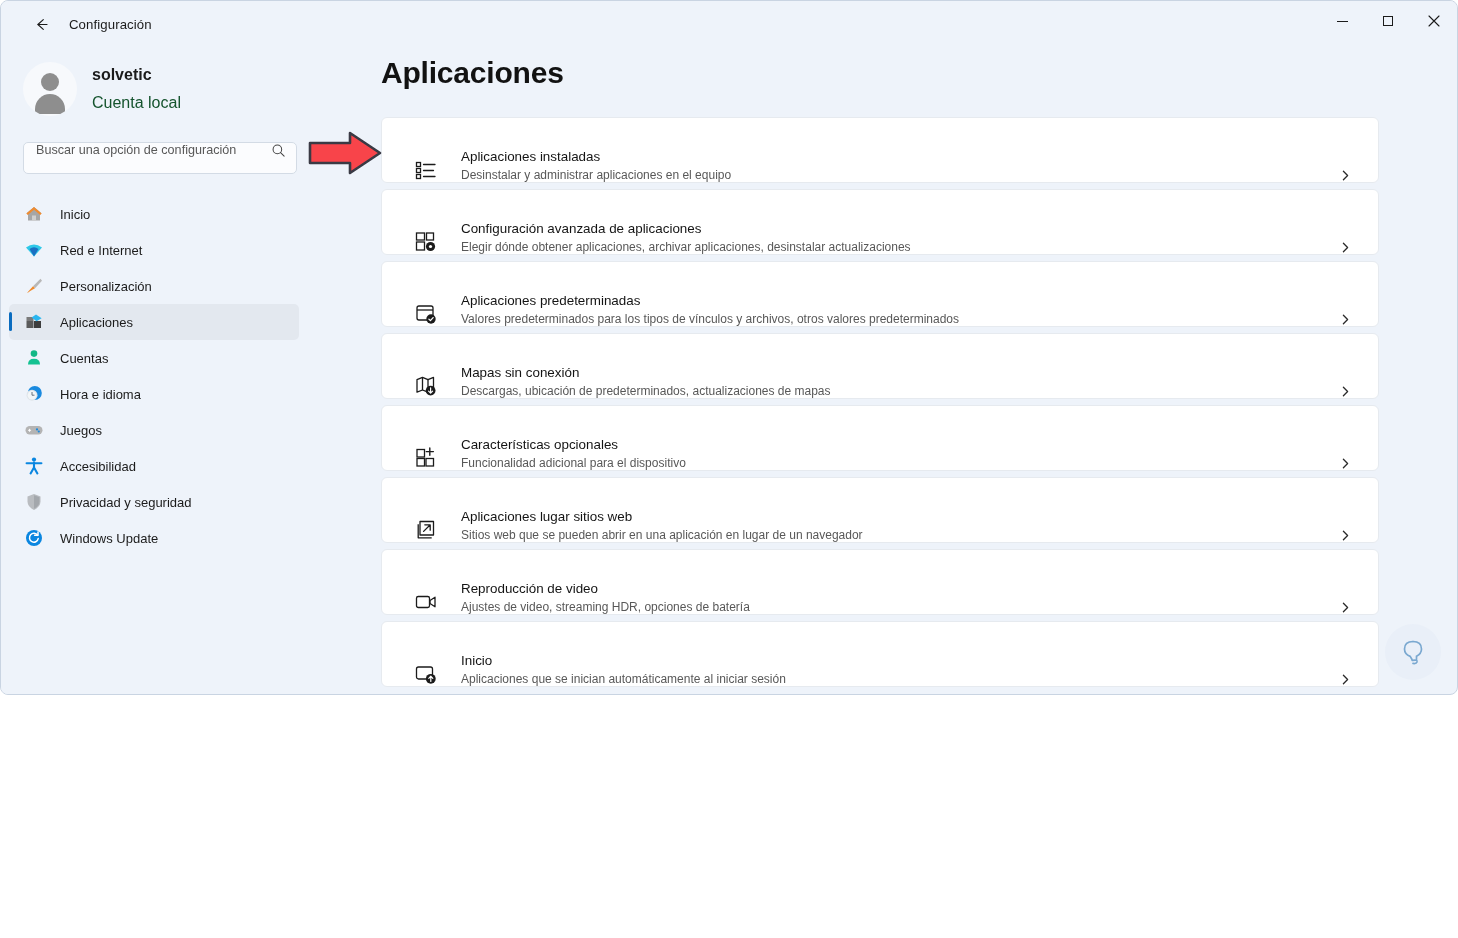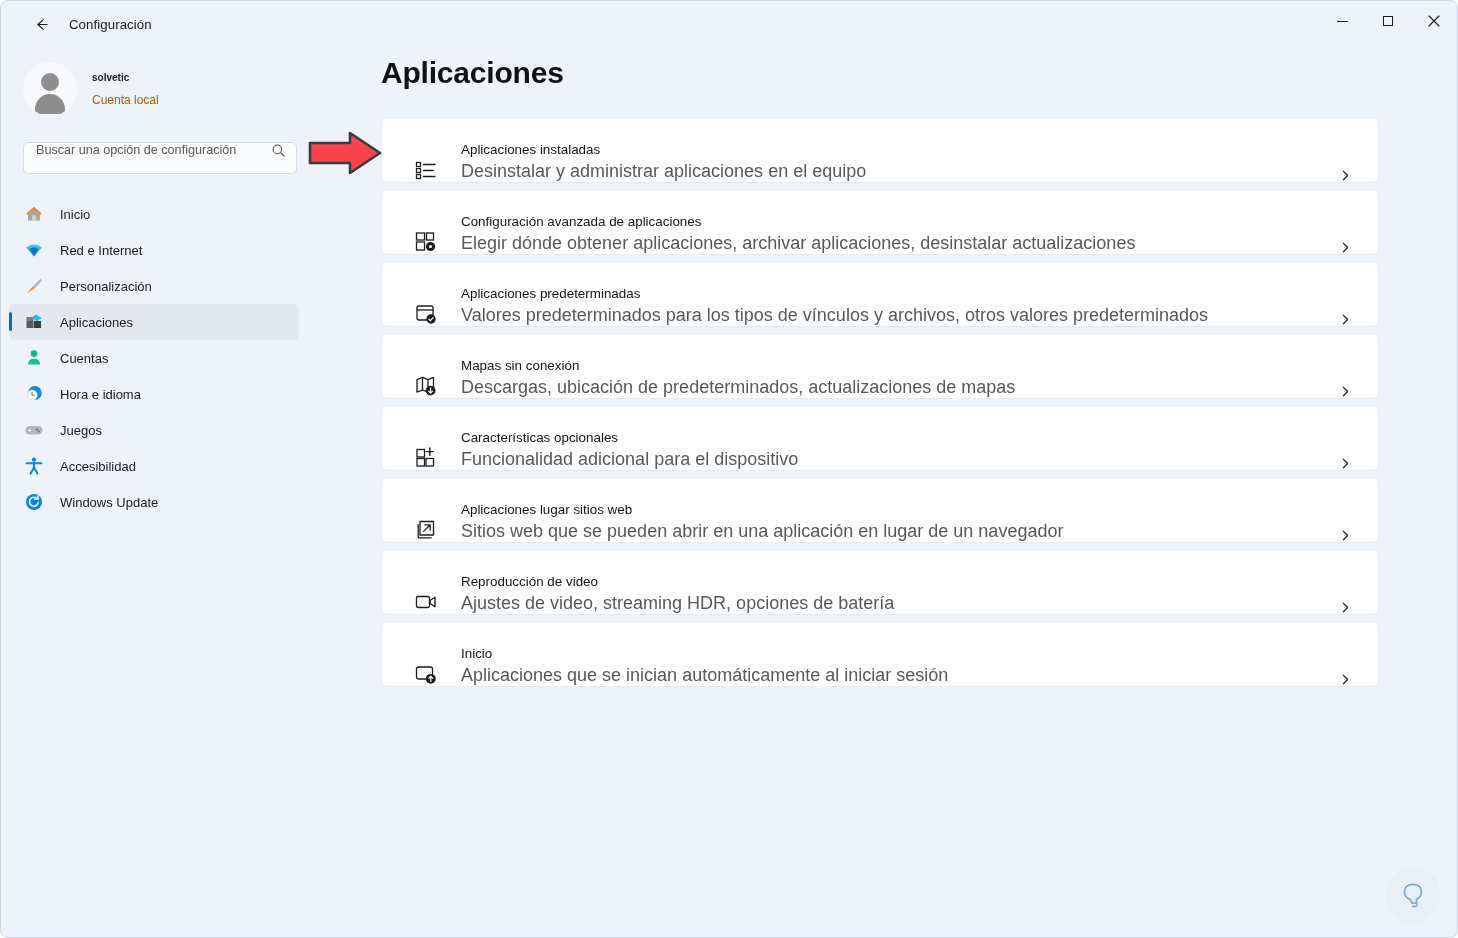--- a/index.html
+++ b/index.html
@@ -4,21 +4,21 @@
 <style>
   * { box-sizing: border-box; margin: 0; padding: 0; }
   html, body {
     width: 1458px; height: 938px;
     font-family: "Liberation Sans", sans-serif;
     background: #ffffff;
     overflow: hidden;
   }
   #app {
     position: relative;
-    width: 1458px; height: 938px;
+    width: 1458px; height: 695px;
     background: #eef3fa;
     border: 1px solid #c9d4e2;
     border-radius: 8px;
     overflow: hidden;
   }
 
   
   .titlebar {
     position: absolute; top: 0; left: 0;
     width: 100%; height: 47px;
@@ -78,22 +78,22 @@
     background: #8e8e8e;
   }
   .avatar .body {
     position: absolute; left: 50%; top: 32px;
     transform: translateX(-50%);
     width: 30px; height: 20px;
     border-radius: 15px 15px 0 0;
     background: #8e8e8e;
   }
   .profile-text { margin-left: 15px; }
-  .profile-name { font-size: 10px; font-weight: bold; color: #1b1b1b; }
-  .profile-sub { font-size: 12px; color: #a16207; margin-top: 10px; }
+  .profile-name { font-size: 16px; font-weight: bold; color: #1b1b1b; }
+  .profile-sub { font-size: 16px; color: #14532d; margin-top: 10px; }
 
   .searchbox {
     margin: 26px 0 0 22px;
     width: 274px; height: 32px;
     background: #fbfcfe;
     border: 1px solid #d3dbe5;
     border-radius: 5px;
     display: flex; align-items: flex-start;
     padding: 0 10px 0 12px;
     cursor: text;
@@ -148,21 +148,21 @@
     padding: 0 18px 0 18px;
     cursor: pointer;
   }
   .card-icon {
     width: 34px; flex: none;
     display: flex; align-items: center; justify-content: center;
     margin-left: 9px; margin-right: 18px;
   }
   .card-text { flex: 1; min-width: 0; }
   .card-title { font-size: 13.4px; color: #141414; }
-  .card-sub { font-size: 18px; color: #585858; margin-top: 4px; }
+  .card-sub { font-size: 12px; color: #585858; margin-top: 4px; }
   .chevron {
     flex: none; width: 30px;
     display: flex; align-items: center; justify-content: center;
     color: #2b2b2b;
   }
 
   
   .red-arrow {
     position: absolute; left: 305px; top: 128px;
     width: 78px; height: 48px;
@@ -314,20 +314,29 @@
         <span class="navicon">
           <svg width="20" height="20" viewBox="0 0 20 20">
             <circle cx="10" cy="3.6" r="2.1" fill="#0a86e0"></circle>
             <path d="M2.6 7.2 H17.4" stroke="#0a86e0" stroke-width="2.1" stroke-linecap="round"></path>
             <path d="M10 6.6 V11.4 L6.6 17.4 M10 11.4 L13.4 17.4" stroke="#0a86e0" stroke-width="2.1" fill="none" stroke-linecap="round" stroke-linejoin="round"></path>
           </svg>
         </span>
         <span class="navlabel">Accesibilidad</span>
       </div>
 
+      <div class="navitem">
+        <span class="navicon">
+          <svg width="20" height="20" viewBox="0 0 20 20">
+            <path d="M10 2 L16.5 4.6 V9.6 Q16.5 14.8 10 18 Q3.5 14.8 3.5 9.6 V4.6 Z" fill="#b9bcc0"></path>
+            <path d="M10 3.2 L15.4 5.3 V9.6 Q15.4 14 10 16.8 Z" fill="#a3a7ac"></path>
+          </svg>
+        </span>
+        <span class="navlabel">Privacidad y seguridad</span>
+      </div>
 
       <div class="navitem">
         <span class="navicon">
           <svg width="20" height="20" viewBox="0 0 20 20">
             <circle cx="10" cy="10" r="8" fill="#0a86e0"></circle>
             <path d="M13.6 7.4 A4.4 4.4 0 1 0 14.2 10.6" stroke="#ffffff" stroke-width="1.5" fill="none" stroke-linecap="round"></path>
             <path d="M10.6 7.2 H14 V3.9" stroke="#ffffff" stroke-width="1.5" fill="none" stroke-linecap="round" stroke-linejoin="round"></path>
           </svg>
         </span>
         <span class="navlabel">Windows Update</span>

